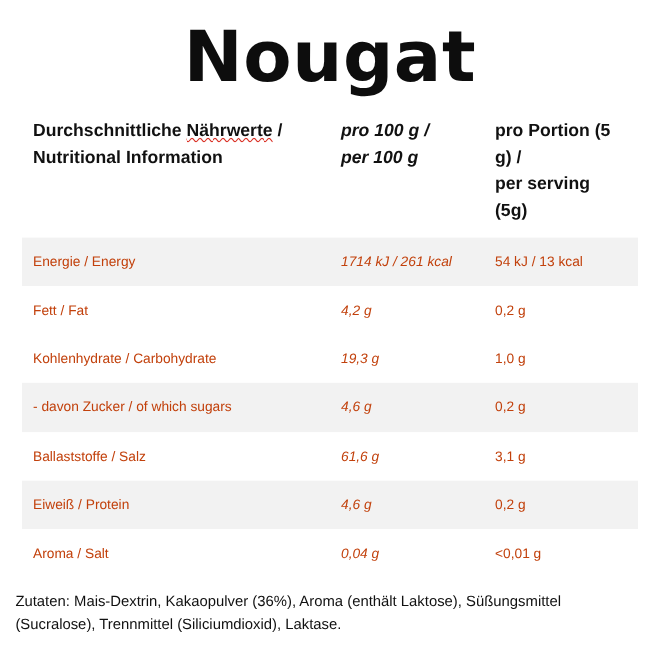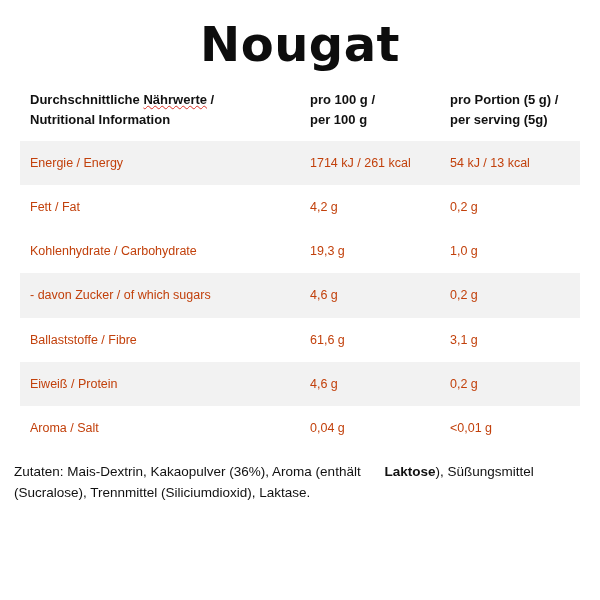--- a/index.html
+++ b/index.html
@@ -15,79 +15,78 @@
     overflow: hidden;
   }
   .page {
     width: 600px;
     height: 600px;
     position: relative;
     box-sizing: border-box;
   }
   .title {
     text-align: center;
-    font-size: 48px;
+    font-size: 64px;
     font-weight: bold;
     letter-spacing: 0.5px;
     margin: 16px 0 6px 0;
     font-family: "DejaVu Sans", sans-serif;
     color: #0d0d0d;
   }
   .table-wrap {
     padding: 0 20px;
     box-sizing: border-box;
   }
   table.nutrition {
     width: 100%;
     border-collapse: collapse;
     font-size: 12.5px;
   }
   table.nutrition th {
     text-align: left;
     font-weight: bold;
-    font-size: 13px;
+    font-size: 16px;
     padding: 12px 10px 12px 10px;
     vertical-align: top;
     line-height: 1.5;
     color: #111;
   }
   table.nutrition td {
     text-align: left;
     padding: 13px 10px 13px 10px;
     vertical-align: top;
     line-height: 1.45;
     color: #c2410c;
   }
   table.nutrition tbody tr.odd {
     background: #f2f2f2;
   }
   table.nutrition tbody tr.even {
     background: #ffffff;
   }
   th.col-name, td.col-name { width: 50%; }
-  th.col-100, td.col-100 { width: 25%; }
+  th.col-100, td.col-100 { width: 25%; font-style: italic; }
   th.col-portion, td.col-portion { width: 25%; }
   .header-row th {
     border-bottom: none;
   }
   .spell {
     text-decoration: underline;
     text-decoration-color: #d93025;
     text-decoration-style: wavy;
     text-decoration-thickness: 1px;
   }
   .ingredients {
     padding: 12px 14px 0 14px;
     font-size: 13.5px;
     line-height: 1.55;
     color: #111;
   }
   .ingredients b {
-    font-weight: bold;
-    margin-left: 20px;
+    font-weight: normal;
   }
 </style>
 </head>
 <body>
 
 <div class="page">
 
   <div class="title">Nougat</div>
 
   <div class="table-wrap">
@@ -123,21 +122,21 @@
           <td class="col-name">Kohlenhydrate / Carbohydrate</td>
           <td class="col-100">19,3 g</td>
           <td class="col-portion">1,0 g</td>
         </tr>
         <tr class="odd">
           <td class="col-name">- davon Zucker / of which sugars</td>
           <td class="col-100">4,6 g</td>
           <td class="col-portion">0,2 g</td>
         </tr>
         <tr class="even">
-          <td class="col-name">Ballaststoffe / Fibre</td>
+          <td class="col-name">Ballaststoffe / Salz</td>
           <td class="col-100">61,6 g</td>
           <td class="col-portion">3,1 g</td>
         </tr>
         <tr class="odd">
           <td class="col-name">Eiweiß / Protein</td>
           <td class="col-100">4,6 g</td>
           <td class="col-portion">0,2 g</td>
         </tr>
         <tr class="even">
           <td class="col-name">Aroma / Salt</td>

